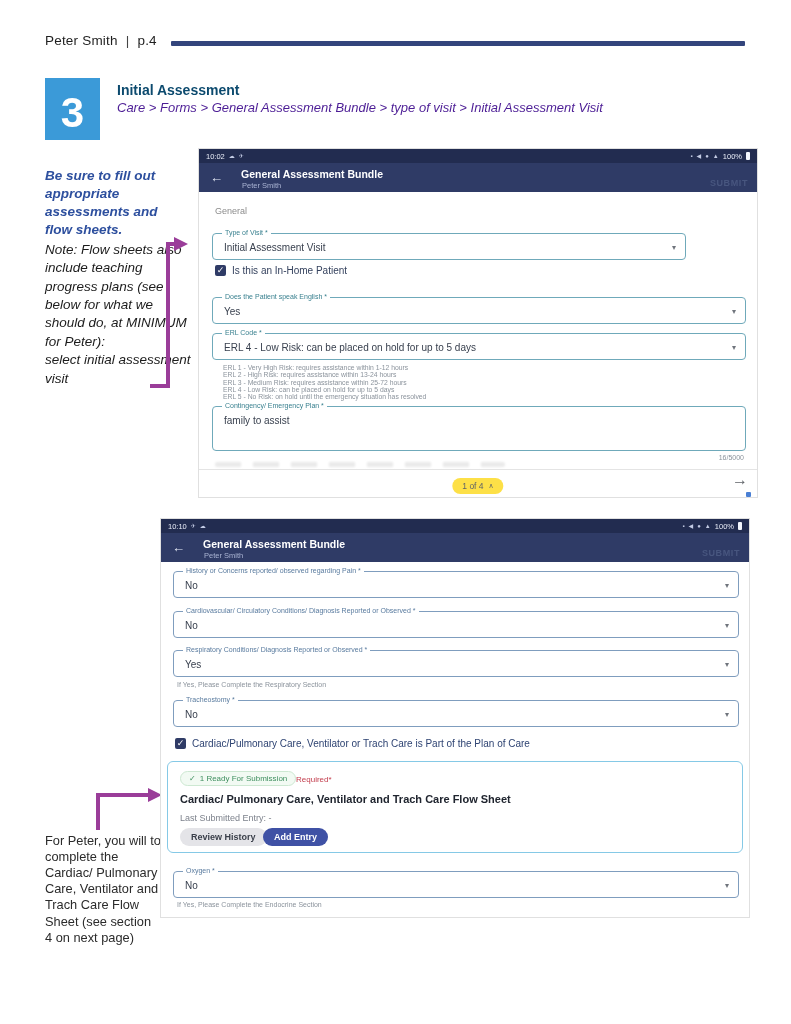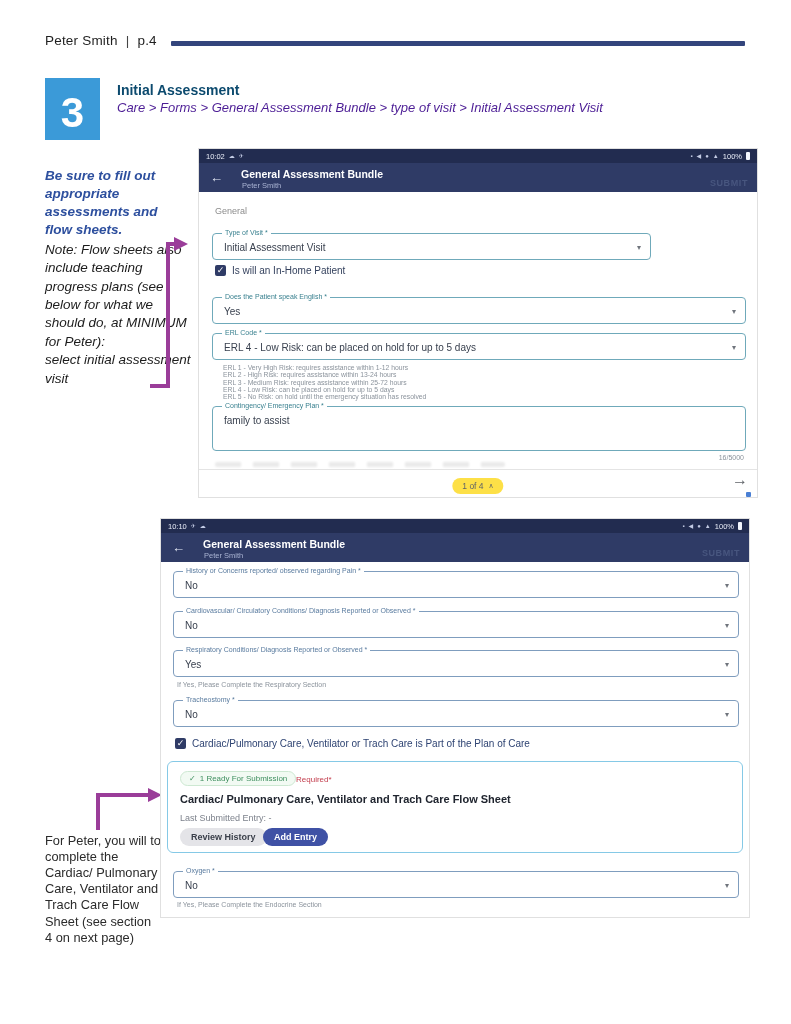--- a/index.html
+++ b/index.html
@@ -133,29 +133,29 @@
     </div>
     <div class="appbar">
       <span class="back">←</span>
       <div class="abtitle">General Assessment Bundle</div>
       <div class="absub">Peter Smith</div>
       <div class="submit">SUBMIT</div>
     </div>
 
     <div class="section-label" style="left:16px; top:57px;">General</div>
 
-    <div class="field" style="left:13px; top:84px; width:439px; height:27px;">
+    <div class="field" style="left:13px; top:84px; width:474px; height:27px;">
       <span class="flabel">Type of Visit *</span>
       <span class="fvalue">Initial Assessment Visit</span>
       <span class="caret">▾</span>
     </div>
 
     <div class="checkrow" style="left:16px; top:116px;">
       <span class="checkbox">✓</span>
-      <span class="checklabel">Is will an In-Home Patient</span>
+      <span class="checklabel">Is this an In-Home Patient</span>
     </div>
 
     <div class="field" style="left:13px; top:148px; width:534px; height:27px;">
       <span class="flabel">Does the Patient speak English *</span>
       <span class="fvalue">Yes</span>
       <span class="caret">▾</span>
     </div>
 
     <div class="field" style="left:13px; top:184px; width:534px; height:27px;">
       <span class="flabel">ERL Code *</span>

